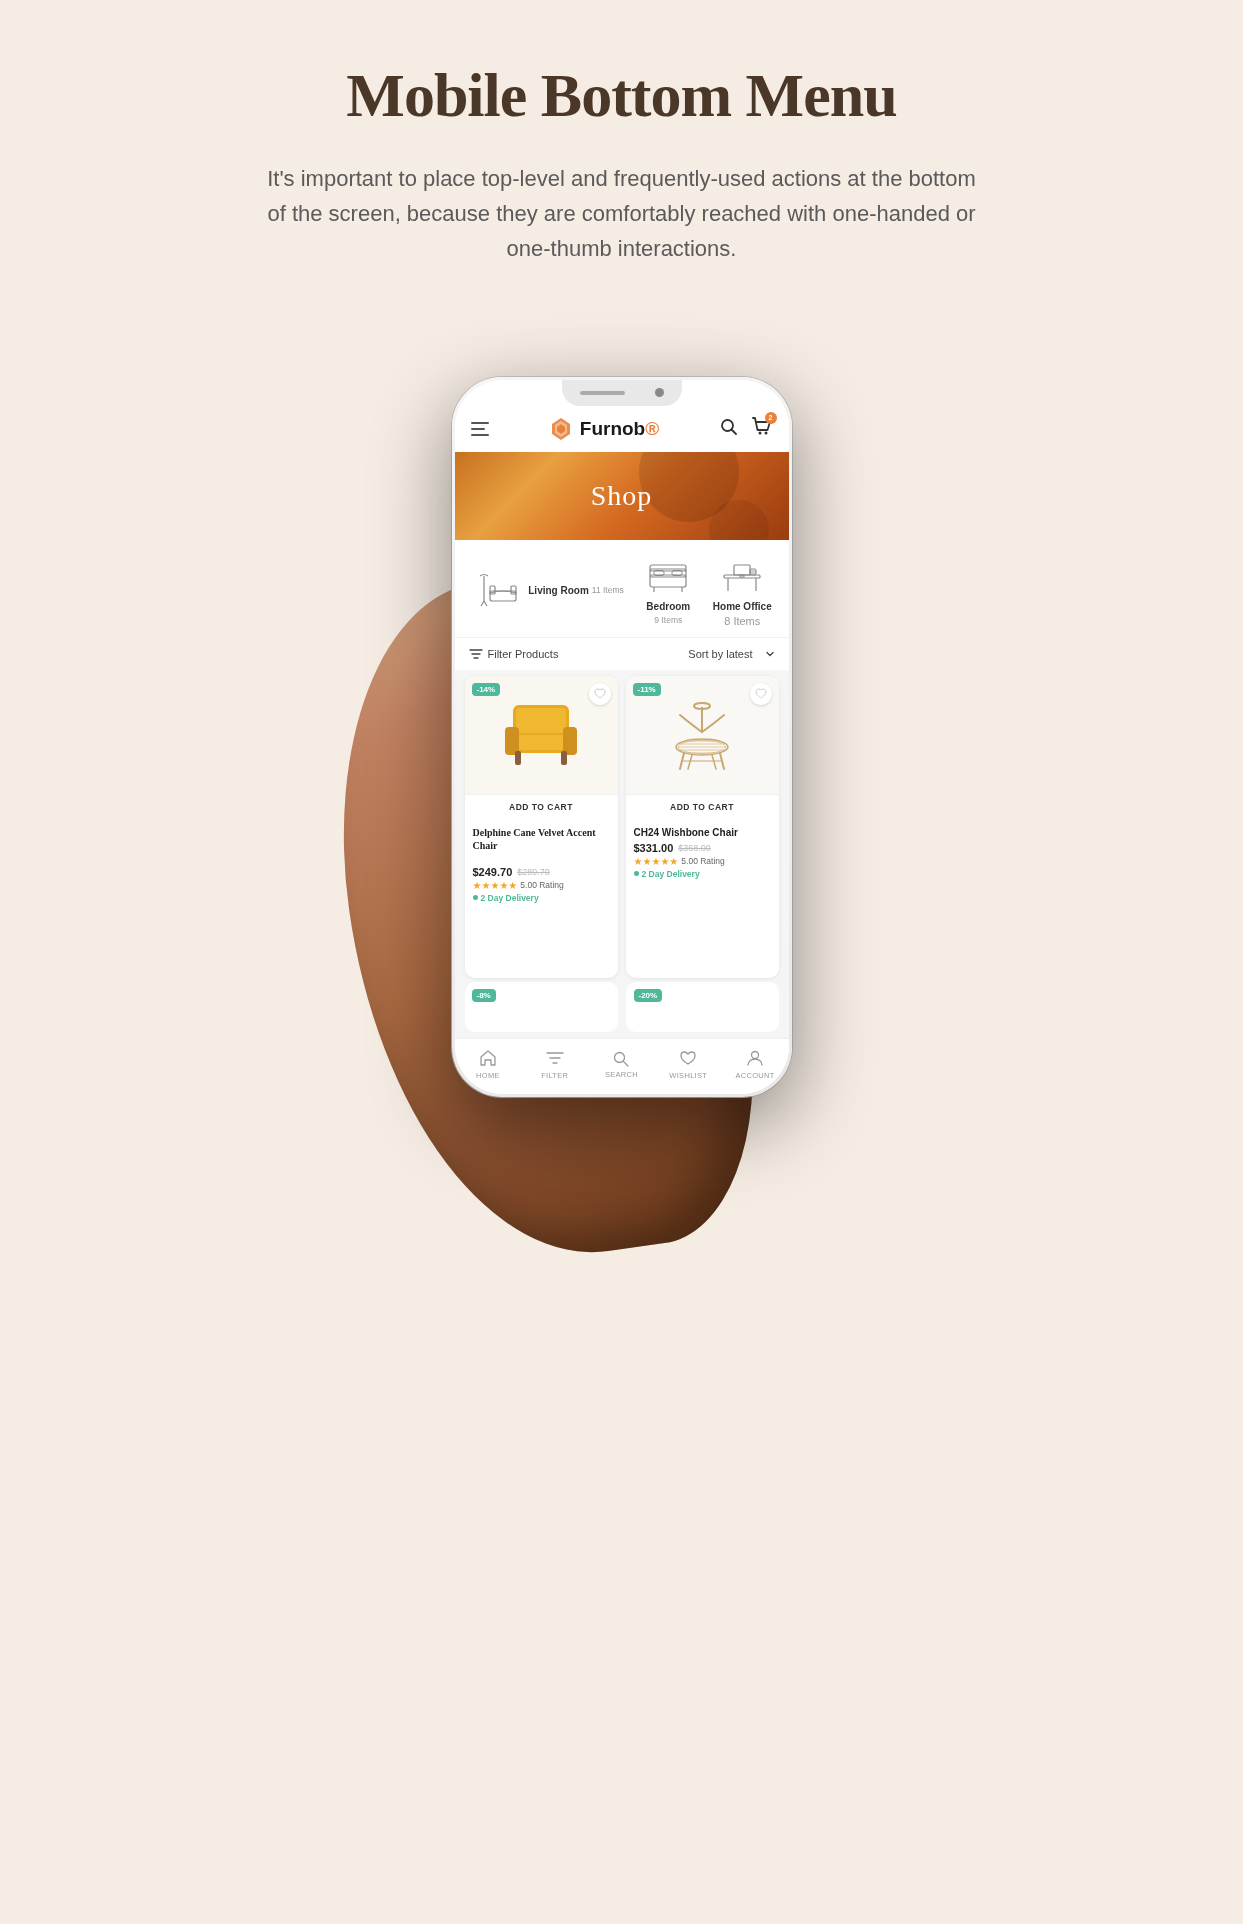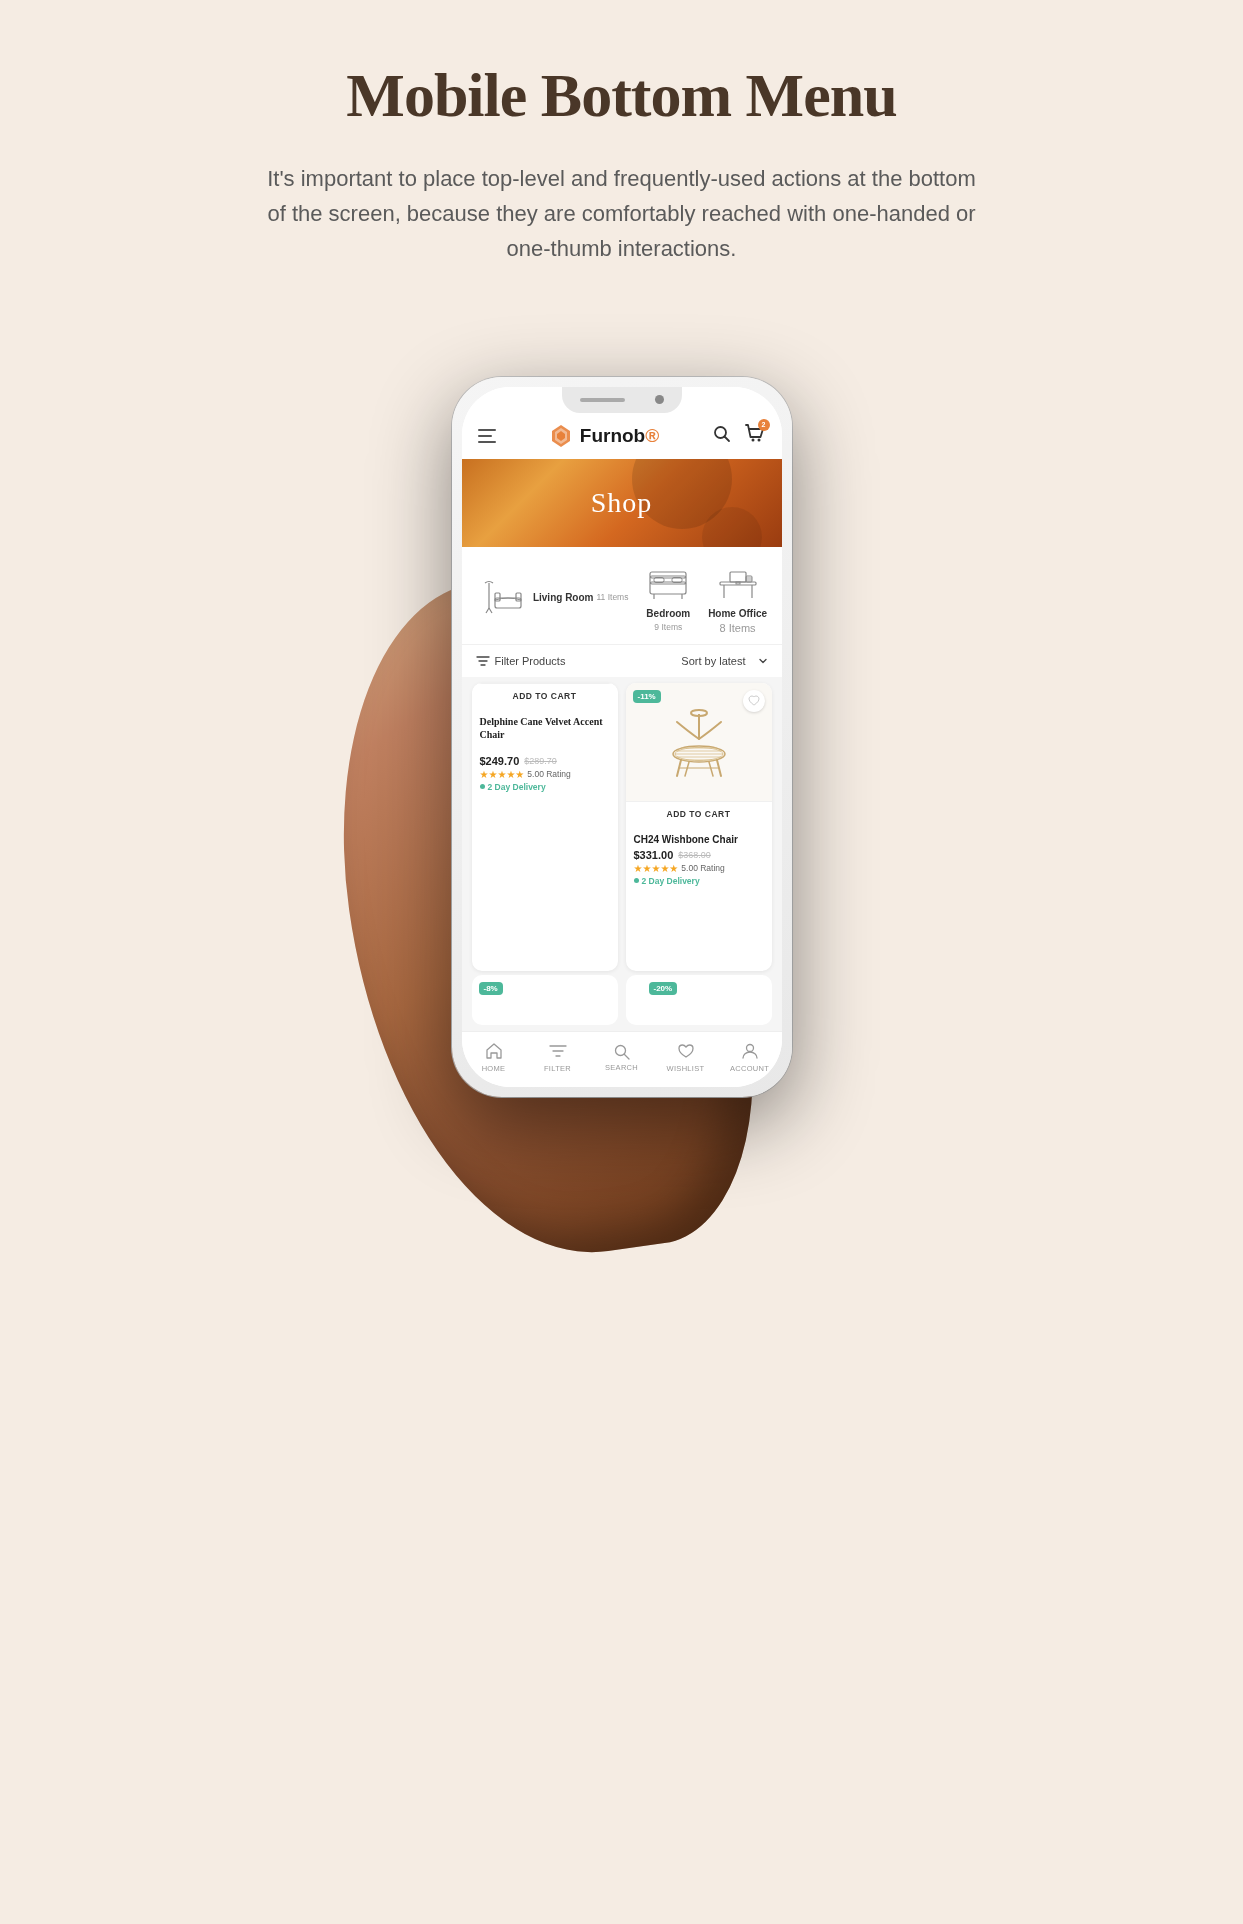--- a/index.html
+++ b/index.html
@@ -56,21 +56,21 @@
     box-shadow: inset -20px -20px 40px rgba(0,0,0,0.3);
   "></div>
 
   <div style="
     position:relative;
     z-index: 10;
     width: 340px;
     height: 720px;
     background: linear-gradient(160deg, #f5f5f5 0%, #e8e8e8 100%);
     border-radius: 50px;
-    padding: 10px;
+    padding: 3px;
     box-shadow: 0 25px 80px rgba(0,0,0,0.45), 0 0 0 1px #ccc;
     margin-top: 20px;
     flex-shrink: 0;
   ">
 
     <div style="
       width:100%; height:100%;
       background:#fff;
       border-radius:48px;
       overflow:hidden;
@@ -238,20 +238,52 @@
           </svg>
         </div>
       </div>
 
       <div style="
         display:grid; grid-template-columns:1fr 1fr; gap:8px;
         padding:6px 10px 4px; background:#f5f5f5; flex:1; overflow:hidden;
       ">
 
         <div style="background:#fff;border-radius:10px;overflow:hidden;box-shadow:0 1px 4px rgba(0,0,0,0.07);">
+          <div style="position:relative;height:118px;background:#faf6f0;display:flex;align-items:center;justify-content:center;">
+            <span style="
+              position:absolute;top:7px;left:7px;
+              background:#4db89a;color:white;font-size:8px;font-weight:700;
+              padding:2px 5px;border-radius:4px;font-family:Arial,sans-serif;
+            ">-14%</span>
+            <div style="
+              position:absolute;top:7px;right:7px;
+              width:22px;height:22px;background:white;border-radius:50%;
+              display:flex;align-items:center;justify-content:center;
+              box-shadow:0 1px 3px rgba(0,0,0,0.15);cursor:pointer;
+            ">
+              <svg width="12" height="12" viewBox="0 0 12 12" fill="none">
+                <path d="M6 10 C6 10 1 7 1 4 C1 2.3 2.3 1 4 1 C5 1 5.7 1.5 6 2 C6.3 1.5 7 1 8 1 C9.7 1 11 2.3 11 4 C11 7 6 10 6 10Z" stroke="#ccc" stroke-width="1" fill="none"></path>
+              </svg>
+            </div>
+
+            <svg width="80" height="75" viewBox="0 0 80 75" fill="none">
+
+              <rect x="12" y="8" width="56" height="32" rx="6" fill="#e8a820"></rect>
+              <rect x="15" y="11" width="50" height="26" rx="4" fill="#f0b830"></rect>
+
+              <rect x="8" y="36" width="64" height="20" rx="5" fill="#e8a820"></rect>
+              <rect x="11" y="38" width="58" height="15" rx="3" fill="#f0b830"></rect>
+
+              <rect x="4" y="30" width="14" height="28" rx="4" fill="#d09020"></rect>
+              <rect x="62" y="30" width="14" height="28" rx="4" fill="#d09020"></rect>
+
+              <rect x="14" y="54" width="6" height="14" rx="2" fill="#8B5E3C"></rect>
+              <rect x="60" y="54" width="6" height="14" rx="2" fill="#8B5E3C"></rect>
+            </svg>
+          </div>
           <button style="
             width:100%;padding:7px 4px;background:#fff;border:none;
             border-top:1px solid #f0f0f0;font-size:8.5px;font-weight:700;
             color:#333;letter-spacing:0.5px;font-family:Arial,sans-serif;cursor:pointer;
           ">ADD TO CART</button>
           <div style="padding:7px 8px 6px;">
             <div style="
               font-size:10px;font-weight:600;color:#222;font-family:Liberation Serif, serif;
               line-height:1.3;margin-bottom:14px;
             ">Delphine Cane Velvet Accent Chair</div>
@@ -345,21 +377,21 @@
       ">
         <div style="background:#fff;border-radius:10px;height:50px;overflow:hidden;position:relative;">
           <span style="
             position:absolute;top:7px;left:7px;
             background:#4db89a;color:white;font-size:8px;font-weight:700;
             padding:2px 5px;border-radius:4px;font-family:Arial,sans-serif;
           ">-8%</span>
         </div>
         <div style="background:#fff;border-radius:10px;height:50px;overflow:hidden;position:relative;">
           <span style="
-            position:absolute;top:7px;left:23px;
+            position:absolute;top:7px;left:8px;
             background:#4db89a;color:white;font-size:8px;font-weight:700;
             padding:2px 5px;border-radius:4px;font-family:Arial,sans-serif;
           ">-20%</span>
         </div>
       </div>
 
       <div style="
         display:flex;justify-content:space-around;align-items:center;
         padding:8px 0 14px;background:#fff;border-top:1px solid #eee;flex-shrink:0;
       ">

